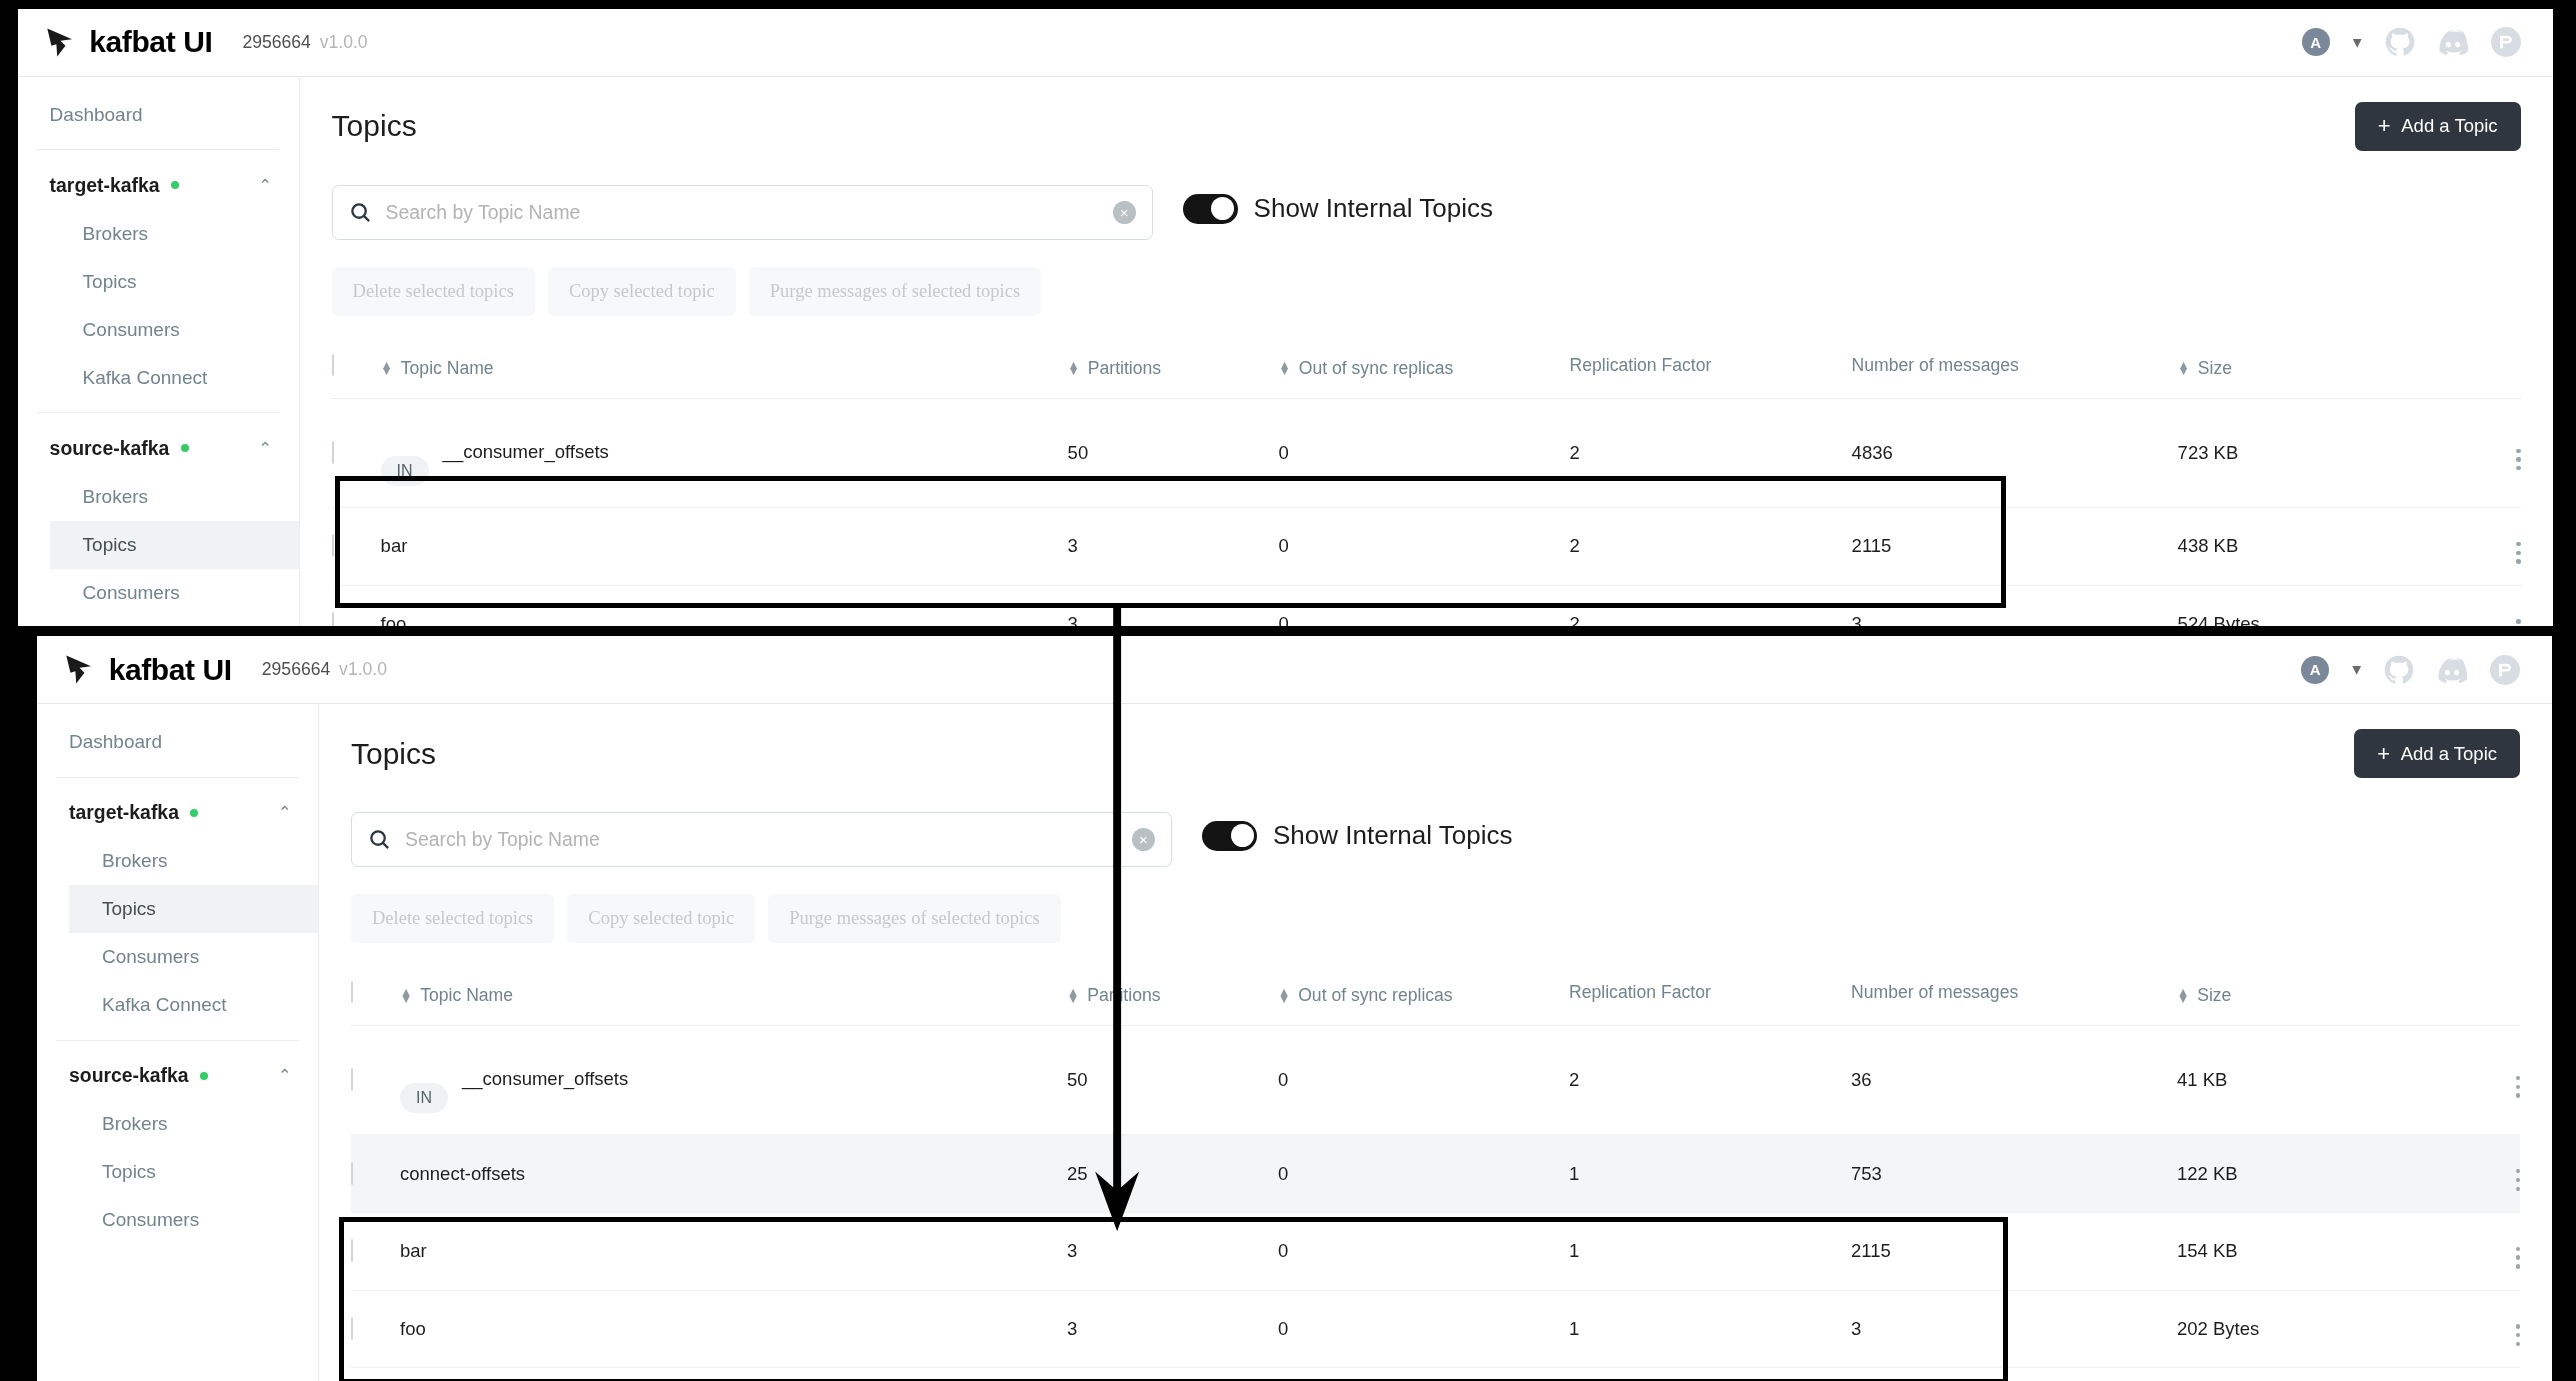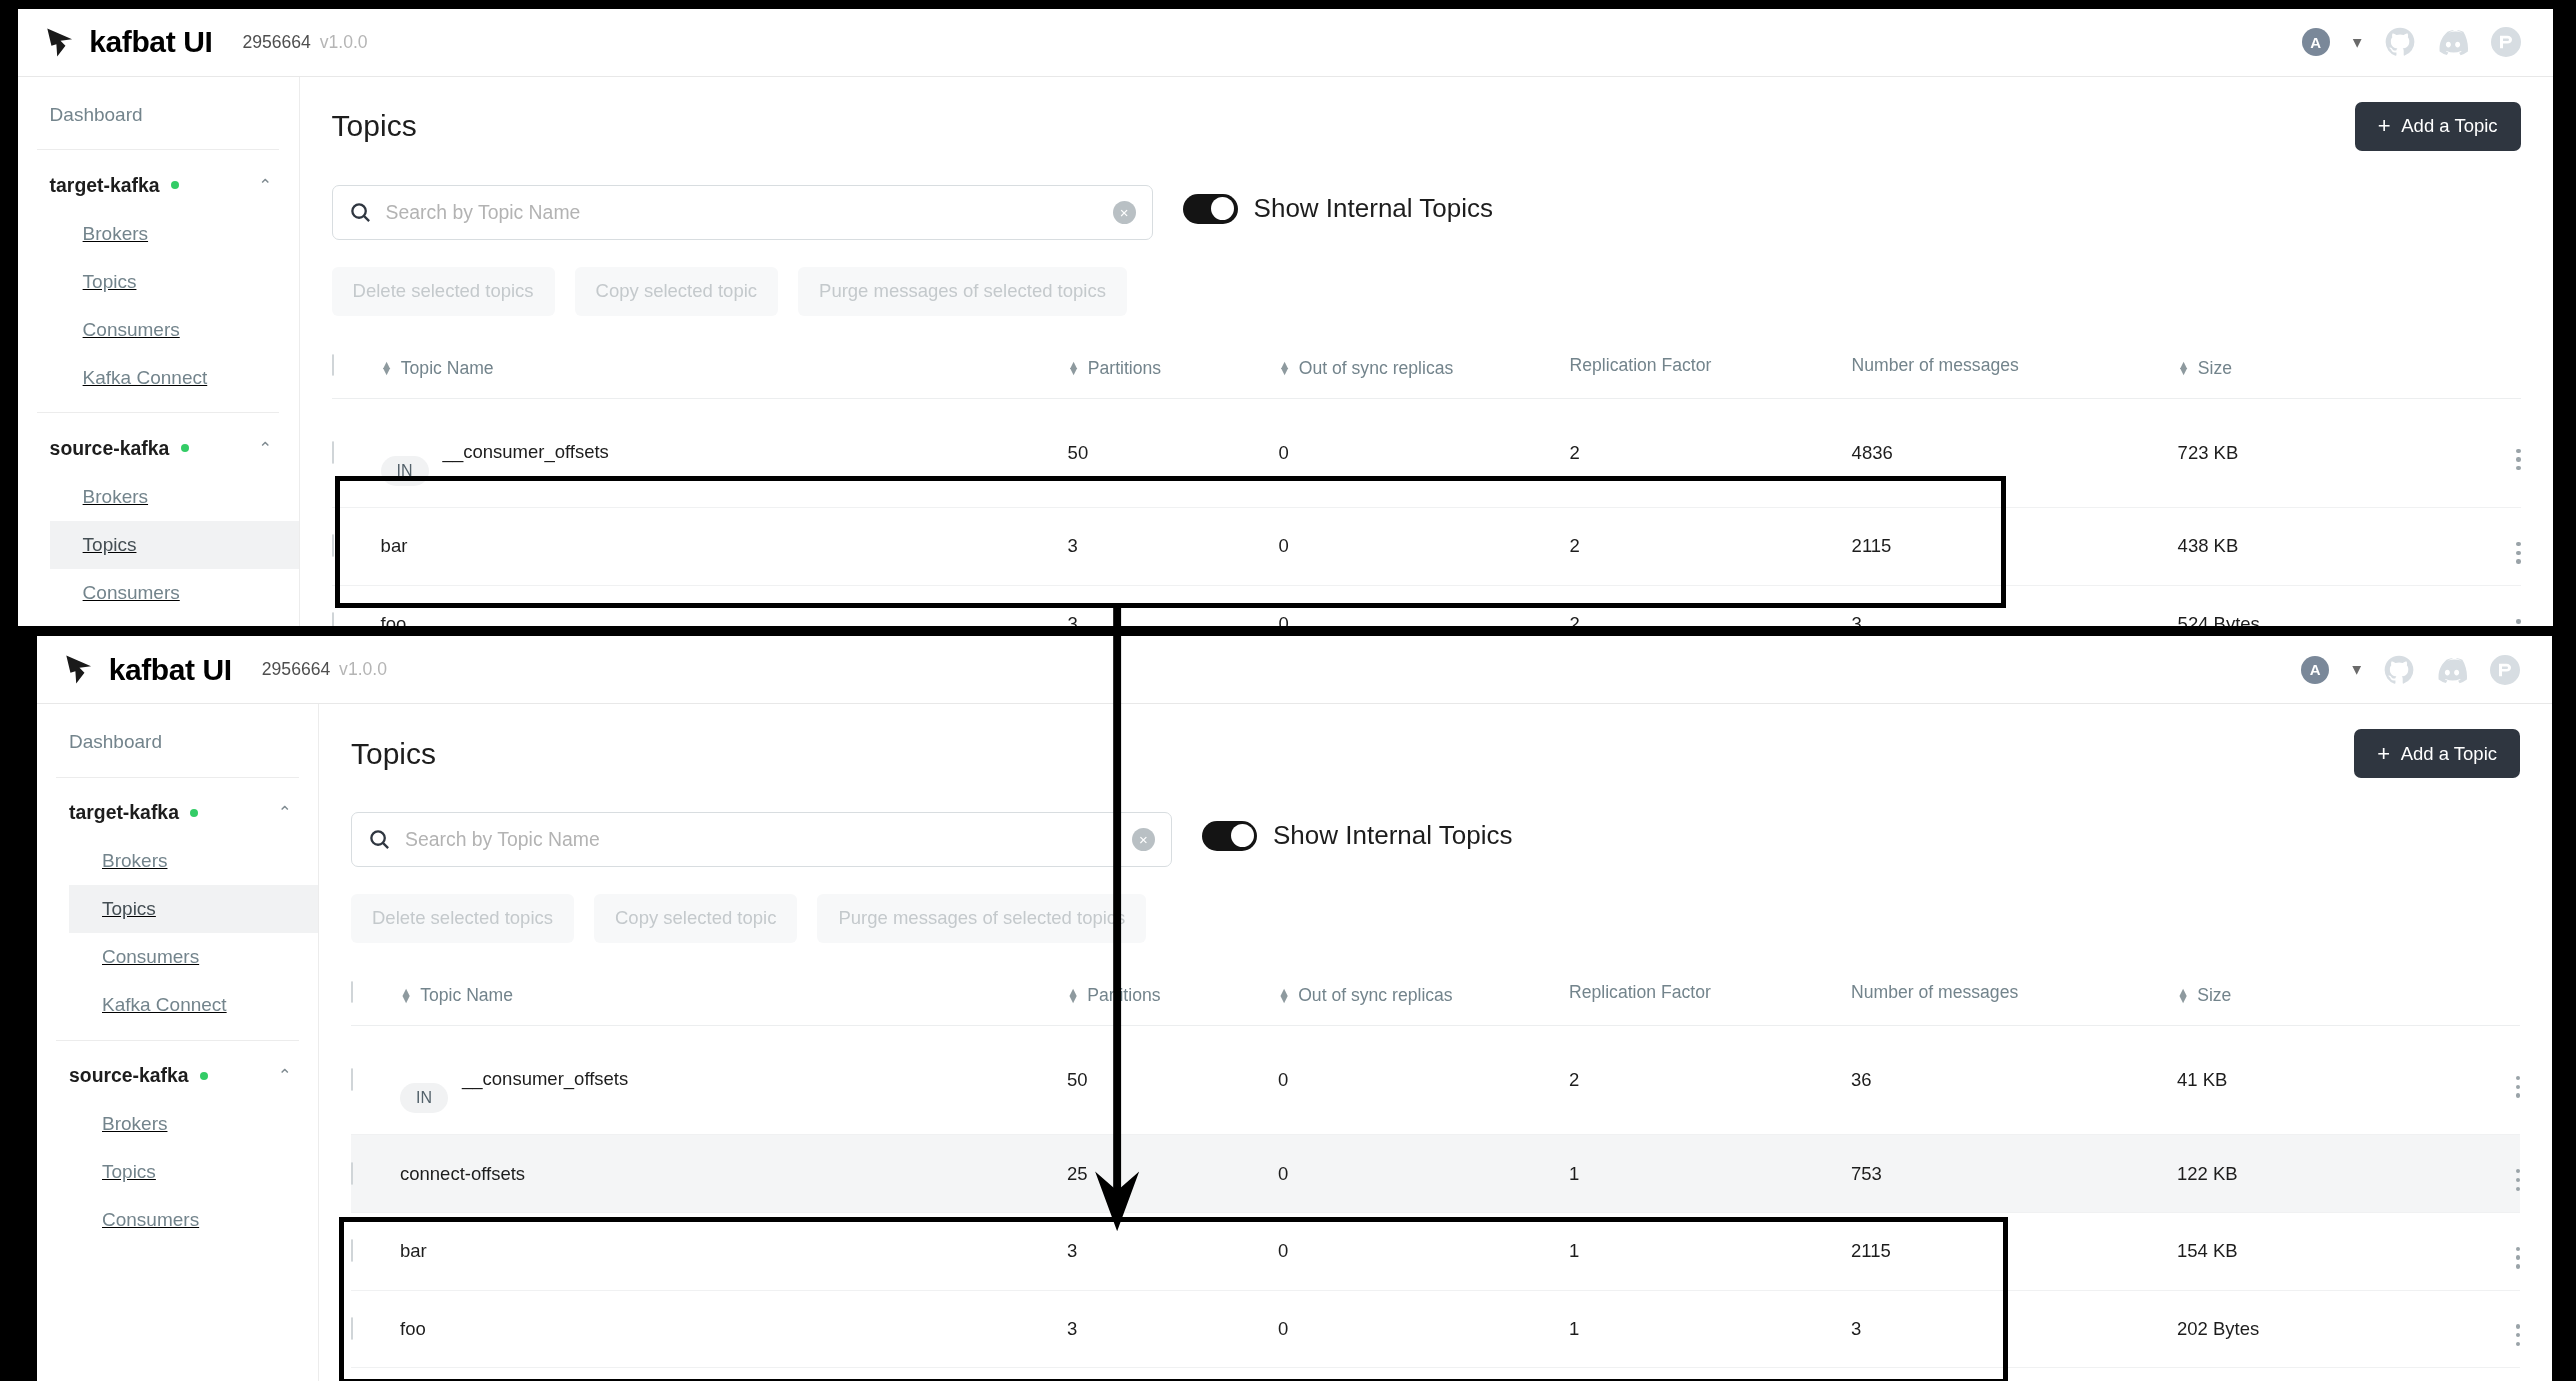--- a/index.html
+++ b/index.html
@@ -31,21 +31,21 @@
   .sidebar{width:282px;flex:none;border-right:0.9px solid #ececec;box-sizing:border-box;
            padding-top:14px;background:#fff;}
   .s-item{height:48px;display:flex;align-items:center;padding-left:32px;font-size:19px;
           color:#73848c;box-sizing:border-box;}
   .s-item.sel{background:#f1f2f3;color:#454f54;}
   .s-sep{height:0.9px;background:#ececec;margin:10.6px 19.4px;}
   .s-group{height:49px;display:flex;align-items:center;padding:0 26.4px 0 32px;box-sizing:border-box;}
   .s-group .nm{font-size:19.4px;font-weight:700;color:#1d1d1d;}
   .s-group .dot{width:8px;height:8px;border-radius:50%;background:#33cc66;margin-left:11.5px;}
   .s-group .caret{margin-left:auto;color:#7e8a90;font-size:16.7px;}
-  .s-sub{padding-left:32px;text-decoration:underline;}
+  .s-sub{padding-left:32px;}
   .s-sub .s-item{padding-left:33px;}
 
   .main{flex:1;padding:25px 32px 0 32px;box-sizing:border-box;min-width:0;}
   .mhead{display:flex;align-items:center;}
   .ptitle{font-size:30px;color:#1d1d1d;}
   .addbtn{margin-left:auto;background:#2f3640;color:#fff;border:none;border-radius:7px;
           height:49px;padding:0 23px;font-size:18.5px;display:flex;align-items:center;gap:10.6px;
           font-family:inherit;cursor:pointer;}
   .addbtn .plus{font-size:22px;line-height:1;}
 
@@ -55,21 +55,21 @@
   .search .mag{width:23px;height:23px;color:#2f3640;flex:none;}
   .search .mag svg{width:100%;height:100%;fill:none;stroke:currentColor;stroke-width:2.4;}
   .search .ph{flex:1;font-size:19.4px;color:#b3b3b3;}
   .search .clr{width:23px;height:23px;border-radius:50%;background:#b9c0c4;color:#fff;
                font-size:15px;display:flex;align-items:center;justify-content:center;flex:none;}
   .tgwrap{display:flex;align-items:center;gap:16px;}
   .tg{width:55px;height:30px;border-radius:16px;background:#141414;position:relative;flex:none;}
   .tg i{position:absolute;width:23px;height:23px;border-radius:50%;background:#fff;top:3.5px;right:3.5px;}
   .tglabel{font-size:26px;color:#1d1d1d;}
 
-  .actions{display:flex;gap:20px;margin-top:26.4px;}
+  .actions{display:flex;gap:13px;margin-top:26.4px;font-family:Liberation Serif, serif;}
   .abtn{background:#f7f8f9;color:#c4c9cc;border:none;border-radius:6.2px;height:49px;padding:0 21px;
         font-size:18.5px;font-family:inherit;}
 
   table{width:100%;border-collapse:collapse;margin-top:26.4px;table-layout:fixed;}
   th{font-size:17.6px;color:#73848c;font-weight:400;text-align:left;padding:10.6px 0 19.4px 0;
      border-bottom:0.9px solid #eceeef;}
   td{font-size:18.5px;color:#1d1d1d;padding:21px 0;border-bottom:0.9px solid #f0f1f2;}
   tr.hover td{background:#f4f5f6;}
   .sort{display:inline-flex;align-items:center;gap:8px;}
   .sort .ar{display:inline-flex;flex-direction:column;line-height:.55;font-size:12.3px;color:#8e9a9f;}

